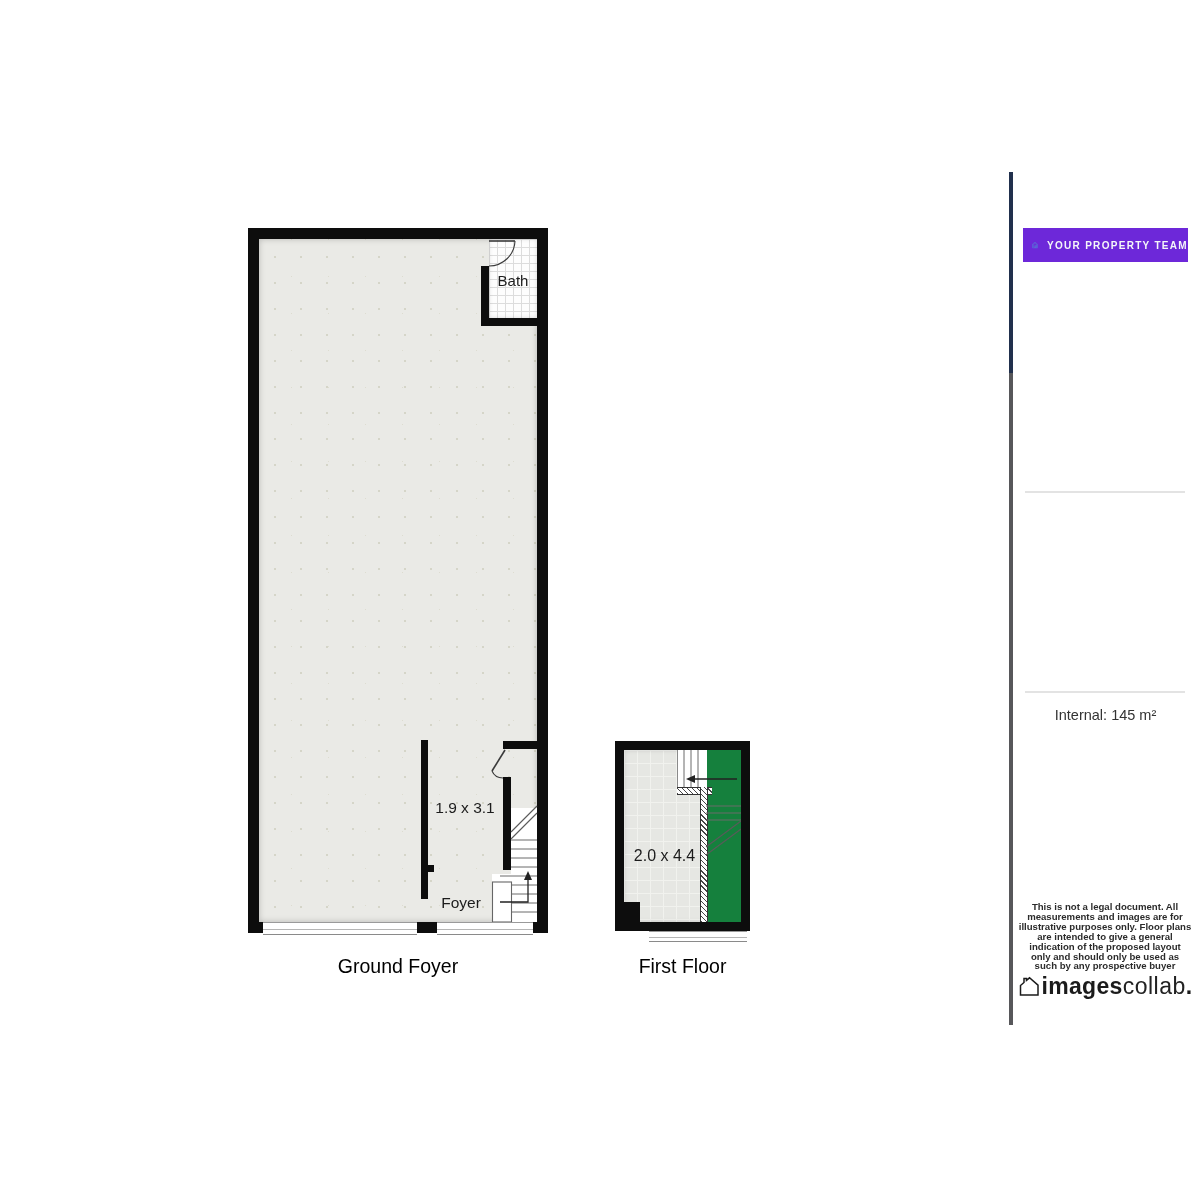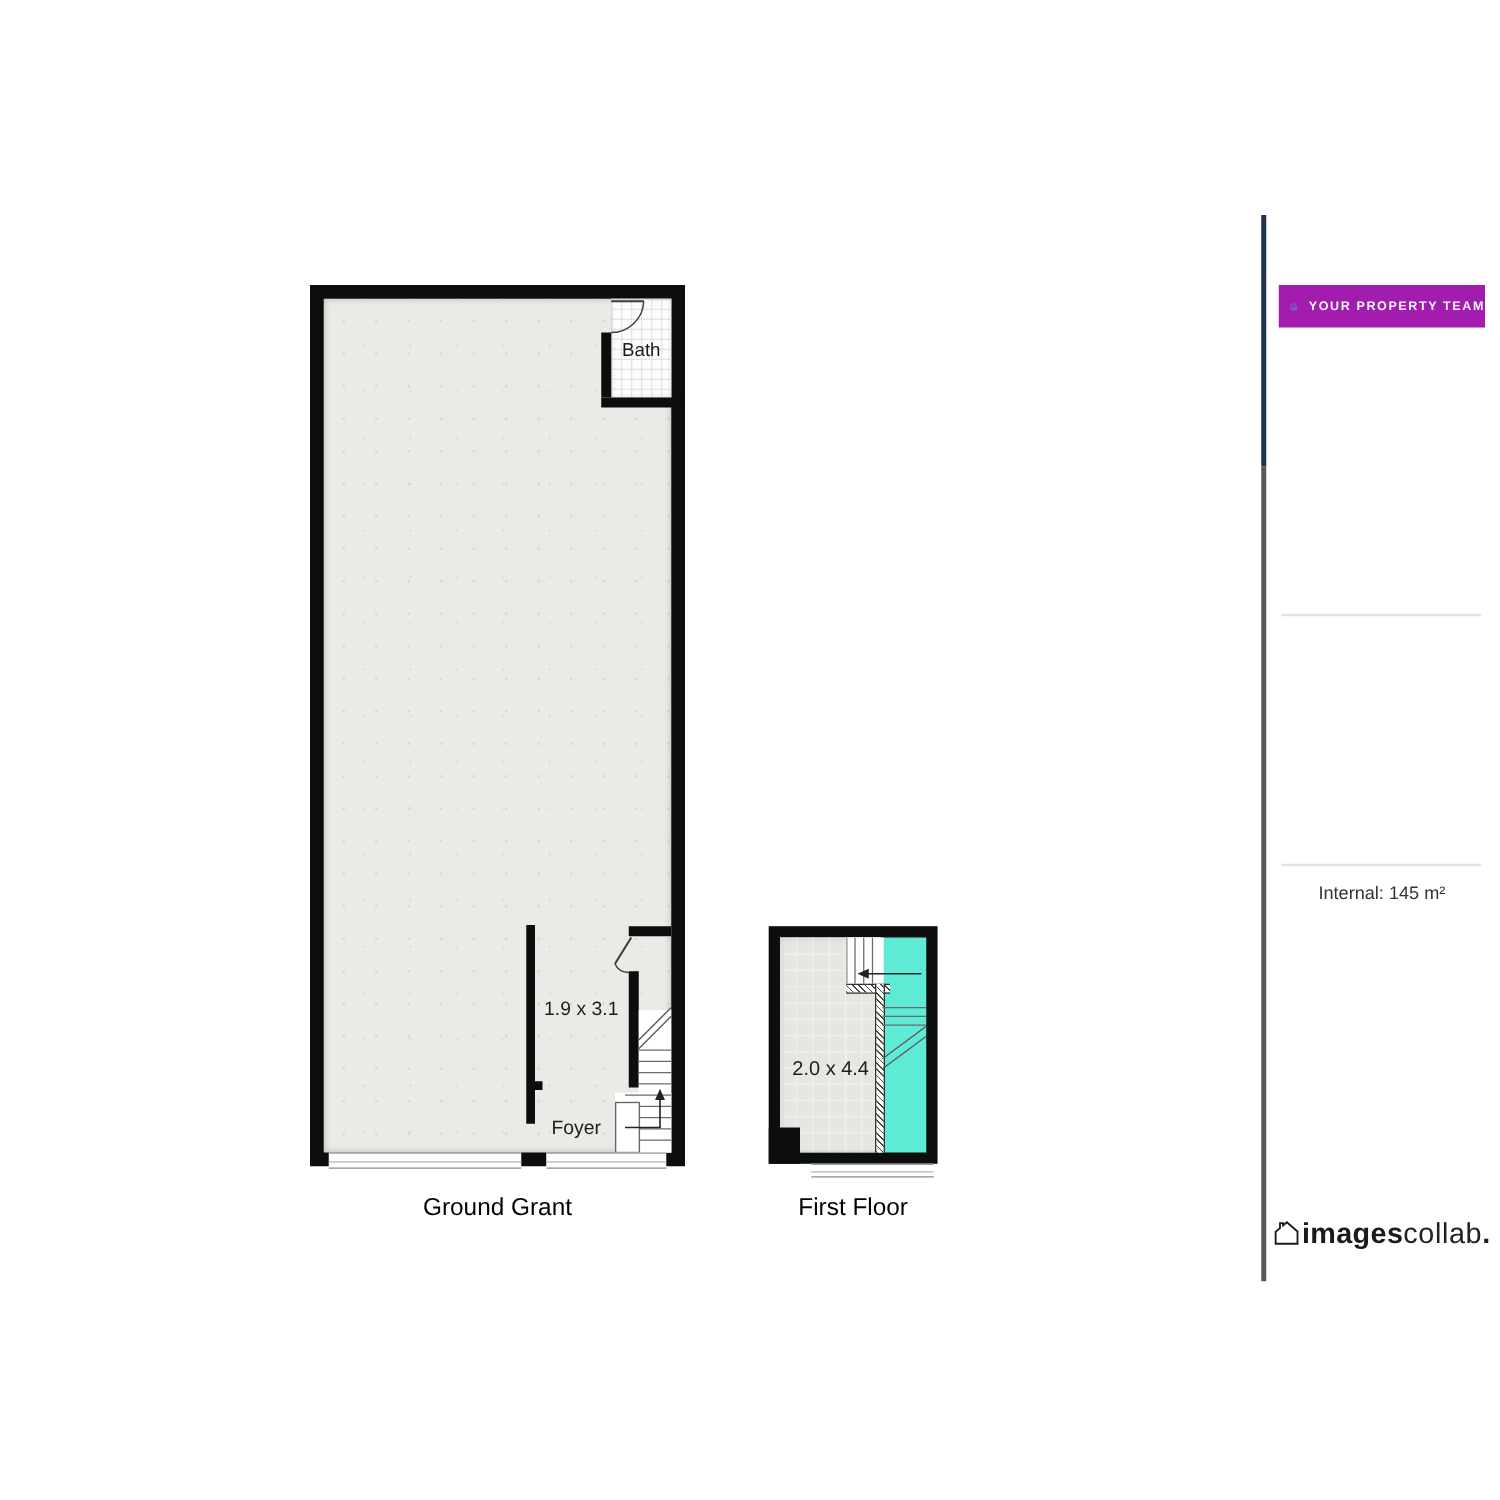--- a/index.html
+++ b/index.html
@@ -40,41 +40,41 @@
   .o2{left:189px;top:694px;width:96px;height:13px;}
   .o3{left:25px;top:181px;width:98px;height:11px;}
 
   .workshop-label{left:52px;top:322px;width:200px;font-size:16px;line-height:20px;}
   .bath-label{left:241px;top:44px;width:48px;font-size:15px;}
   .foyer-dims-label{left:142px;top:571px;width:150px;font-size:15.5px;}
   .foyer-label{left:138px;top:666px;width:150px;font-size:15.5px;}
   .gf-caption{left:248px;top:955px;width:300px;}
 
   
-  .ff{position:absolute;left:615px;top:741px;width:135px;height:190px;background:#5eead4;
+  .ff{position:absolute;left:615px;top:741px;width:135px;height:190px;background:#15803d;
       border:9px solid #0d0d0d;box-sizing:border-box;}
   .ff-room{position:absolute;left:0px;top:0px;width:81px;height:172px;
       background-color:#e6e7e3;
       background-image:linear-gradient(#f1f2ee 1px,transparent 1px),
                        linear-gradient(90deg,#f1f2ee 1px,transparent 1px);
       background-size:13px 13px;box-shadow:inset 0 0 5px rgba(0,0,0,.14);}
   .ff-stair-top{position:absolute;left:53px;top:0px;width:29px;height:37px;background:#fff;border-left:1px solid #8a8a8a;}
   .hatch{position:absolute;
       background:repeating-linear-gradient(45deg,#474747 0,#474747 1px,#ffffff 1px,#ffffff 3.6px);}
   .hatch-h{left:53px;top:37px;width:35px;height:6px;border-top:1px solid #333;border-bottom:1px solid #333;}
   .hatch-v{left:76px;top:37px;width:6px;height:135px;border-left:1px solid #333;border-right:1px solid #333;}
   .ff-corner-mass{position:absolute;left:-9px;top:152px;width:25px;height:29px;background:#0d0d0d;}
   .ff-dims{left:0px;top:97px;width:81px;font-size:16px;}
   .ff-caption{left:615px;top:955px;width:135px;}
 
   
   .vline{position:absolute;left:1009px;width:4px;}
   .vline-navy{top:172px;height:201px;background:#21304d;}
   .vline-gray{top:373px;height:652px;background:#57575a;}
-  .brand-bar{position:absolute;left:1023px;top:228px;width:165px;height:34px;background:#a21caf;
+  .brand-bar{position:absolute;left:1023px;top:228px;width:165px;height:34px;background:#6d28d9;
       display:flex;align-items:center;gap:9px;padding-left:9px;box-sizing:border-box;}
   .brand-bar span{color:#f4f6f9;font-size:10px;font-weight:700;letter-spacing:1.3px;white-space:nowrap;}
   .agent{position:absolute;left:1013px;top:314px;width:185px;text-align:center;
       font-size:16.5px;line-height:21px;color:#3b3b3b;}
   .divider{position:absolute;left:1025px;width:160px;height:2px;background:#e3e3e3;}
   .d1{top:491px;} .d2{top:691px;}
   .address{position:absolute;left:1013px;top:501px;width:185px;text-align:center;
       font-size:16.5px;line-height:23px;color:#333;}
   .internal{position:absolute;left:1013px;top:707px;width:185px;text-align:center;
       font-size:14.5px;color:#333;}
@@ -139,21 +139,21 @@
         <i></i>
       </div>
     <div class="opening o2">
         <i></i>
       </div>
 
     <div class="room-label bath-label">Bath</div>
     <div class="room-label foyer-dims-label">1.9 x 3.1</div>
     <div class="room-label foyer-label">Foyer</div>
   </div>
-  <div class="plan-caption gf-caption">Ground Grant</div>
+  <div class="plan-caption gf-caption">Ground Foyer</div>
 
   <div class="ff">
     <div class="ff-room"></div>
     <div class="ff-stair-top"></div>
     <div class="hatch hatch-h"></div>
     <div class="hatch hatch-v"></div>
     <div class="ff-corner-mass"></div>
 
     <svg class="ff-svg" width="117" height="172" viewBox="0 0 117 172">
 
@@ -196,20 +196,27 @@
   </div>
 
 
   <div class="divider d1"></div>
 
 
   <div class="divider d2"></div>
 
   <div class="internal">Internal: 145 m²</div>
 
+  <div class="disclaimer">This is not a legal document. All
+measurements and images are for
+illustrative purposes only. Floor plans
+are intended to give a general
+indication of the proposed layout
+only and should only be used as
+such by any prospective buyer</div>
 
   <div class="watermark">
     <svg width="24" height="24" viewBox="0 0 24 24">
       <path d="M3.5 21 V11.5 L7 8.5 V4.5 H9.5 V6.3 L12.5 3.8 L21 11.2 V21 Z" fill="none" stroke="#1b1b1b" stroke-width="1.5"></path>
     </svg><span class="wm-bold">images</span><span class="wm-light">collab</span><span class="wm-bold">.</span>
   </div>
 
 </div>
 
 </body></html>

